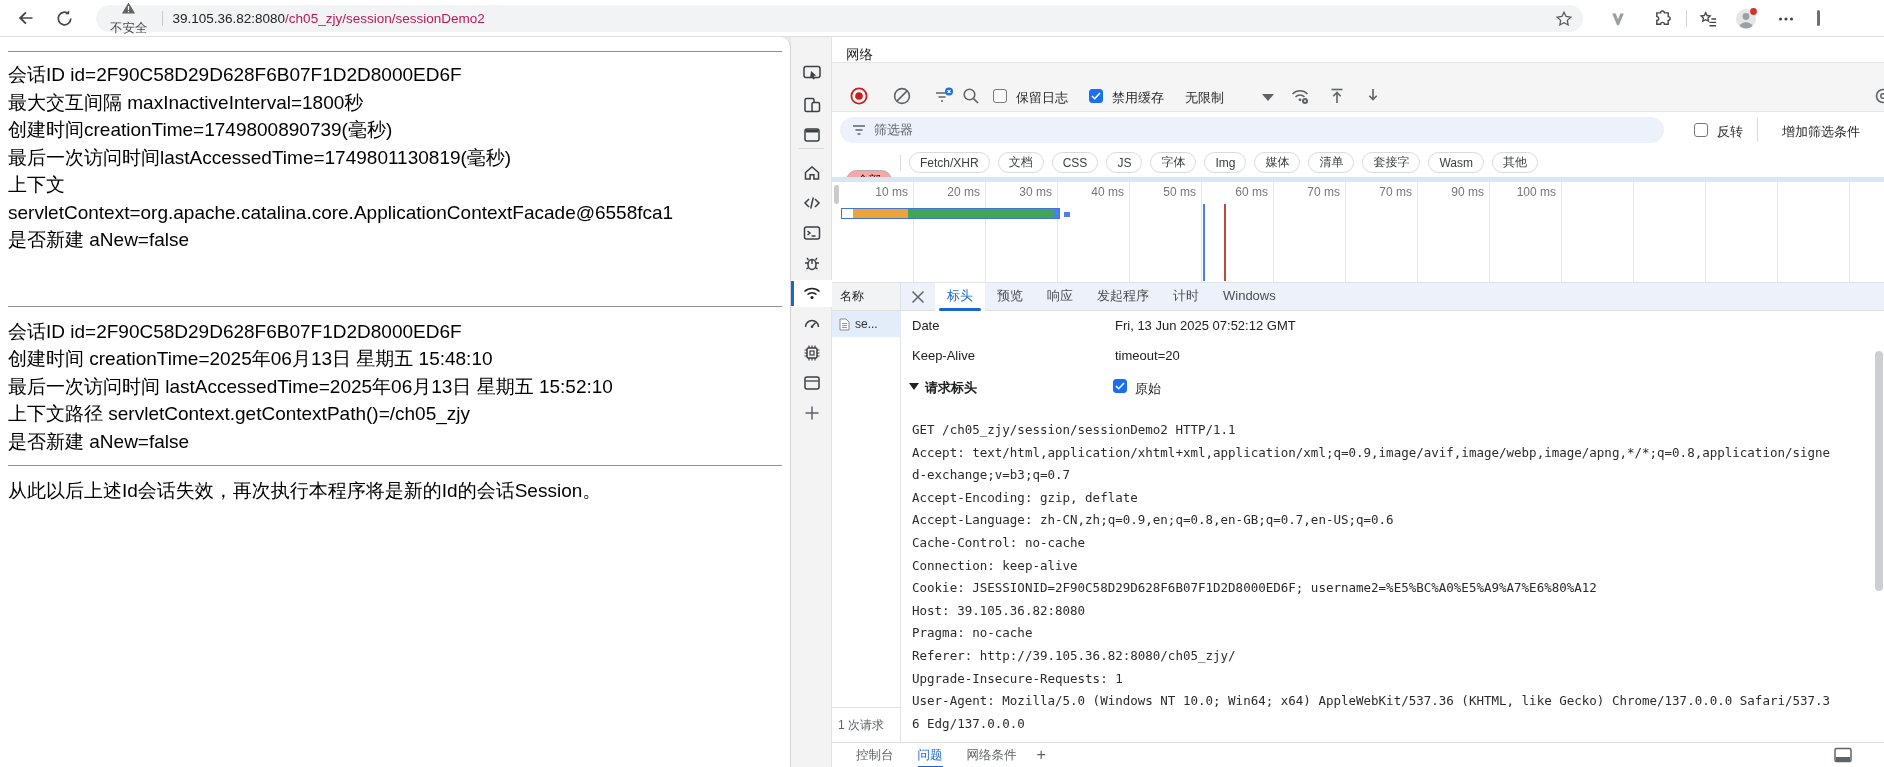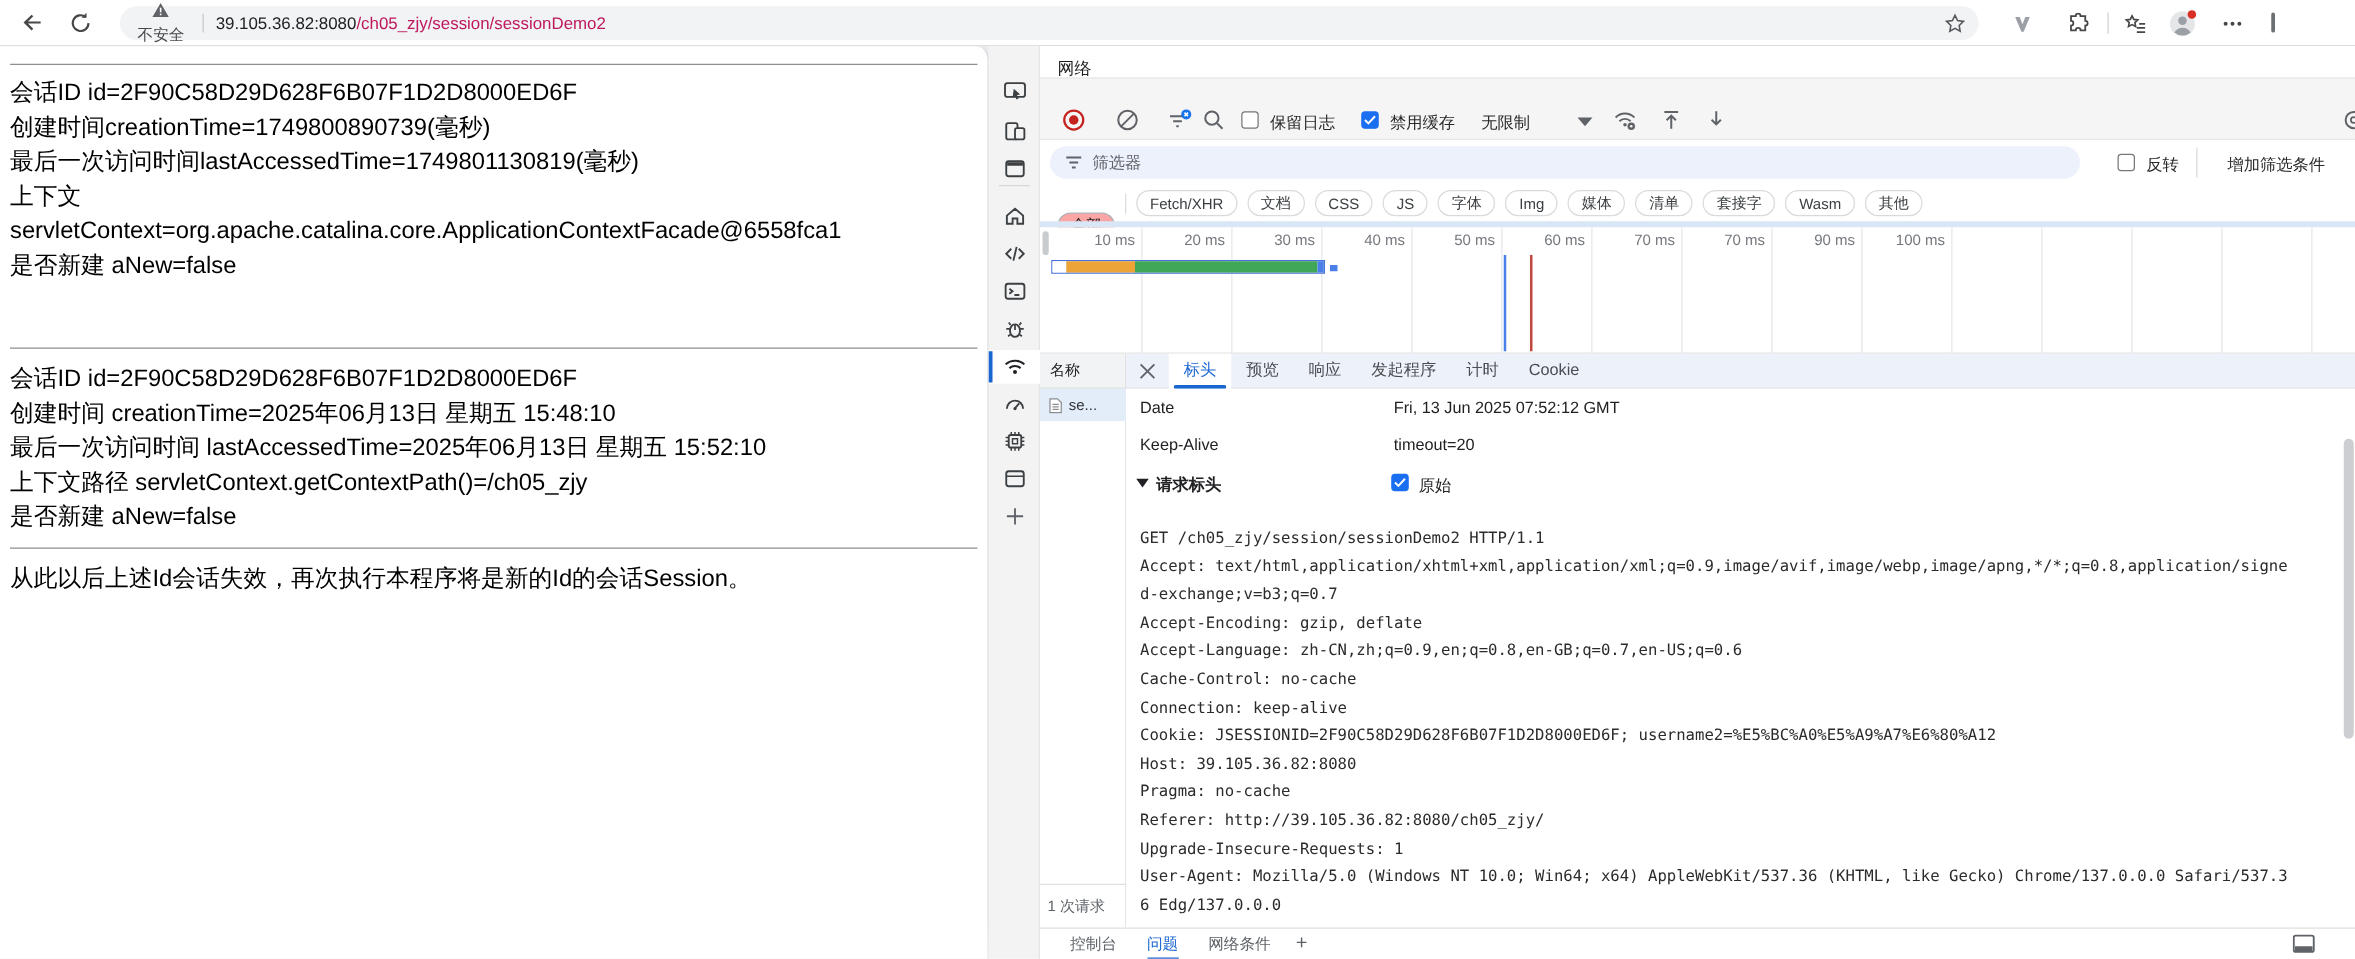--- a/index.html
+++ b/index.html
@@ -178,20 +178,21 @@
         <circle cx="14.5" cy="9" r="1.6" fill="#474747"></circle>
     </svg>
   </div>
   <div class="abs" style="left:1817px; top:10px; width:3px; height:16px; background:#6b6f73; border-radius:2px"></div>
 </div>
 
 <div id="page">
   <div id="page-inner">
     <hr class="hr1">
     <div>会话ID id=2F90C58D29D628F6B07F1D2D8000ED6F</div>
+    <div>最大交互间隔 maxInactiveInterval=1800秒</div>
     <div>创建时间creationTime=1749800890739(毫秒)</div>
     <div>最后一次访问时间lastAccessedTime=1749801130819(毫秒)</div>
     <div>上下文</div>
     <div>servletContext=org.apache.catalina.core.ApplicationContextFacade@6558fca1</div>
     <div>是否新建 aNew=false</div>
     <hr class="hr2">
     <div>会话ID id=2F90C58D29D628F6B07F1D2D8000ED6F</div>
     <div>创建时间 creationTime=2025年06月13日 星期五 15:48:10</div>
     <div>最后一次访问时间 lastAccessedTime=2025年06月13日 星期五 15:52:10</div>
     <div>上下文路径 servletContext.getContextPath()=/ch05_zjy</div>
@@ -424,21 +425,21 @@
       <div style="width:34px; display:flex; justify-content:center;">
         <svg width="14" height="14" viewBox="0 0 14 14">
             <path d="M1.5 1.5l11 11M12.5 1.5l-11 11" stroke="#5f6368" stroke-width="1.5"></path>
           </svg>
       </div>
       <div class="dtab active">标头</div>
       <div class="dtab">预览</div>
       <div class="dtab">响应</div>
       <div class="dtab">发起程序</div>
       <div class="dtab">计时</div>
-      <div class="dtab">Cookie</div>
+      <div class="dtab">Windows</div>
     </div>
 
     <div id="req-row">
       <svg width="11" height="13" viewBox="0 0 11 13">
         <path d="M1 1h6l3 3v8H1z" fill="#fff" stroke="#8a8d91" stroke-width="1"></path>
         <path d="M3 5.5h5M3 7.5h5M3 9.5h5" stroke="#8a8d91" stroke-width="0.9"></path>
       </svg>
       <span>se...</span>
     </div>
     <div id="name-col-body"></div>

